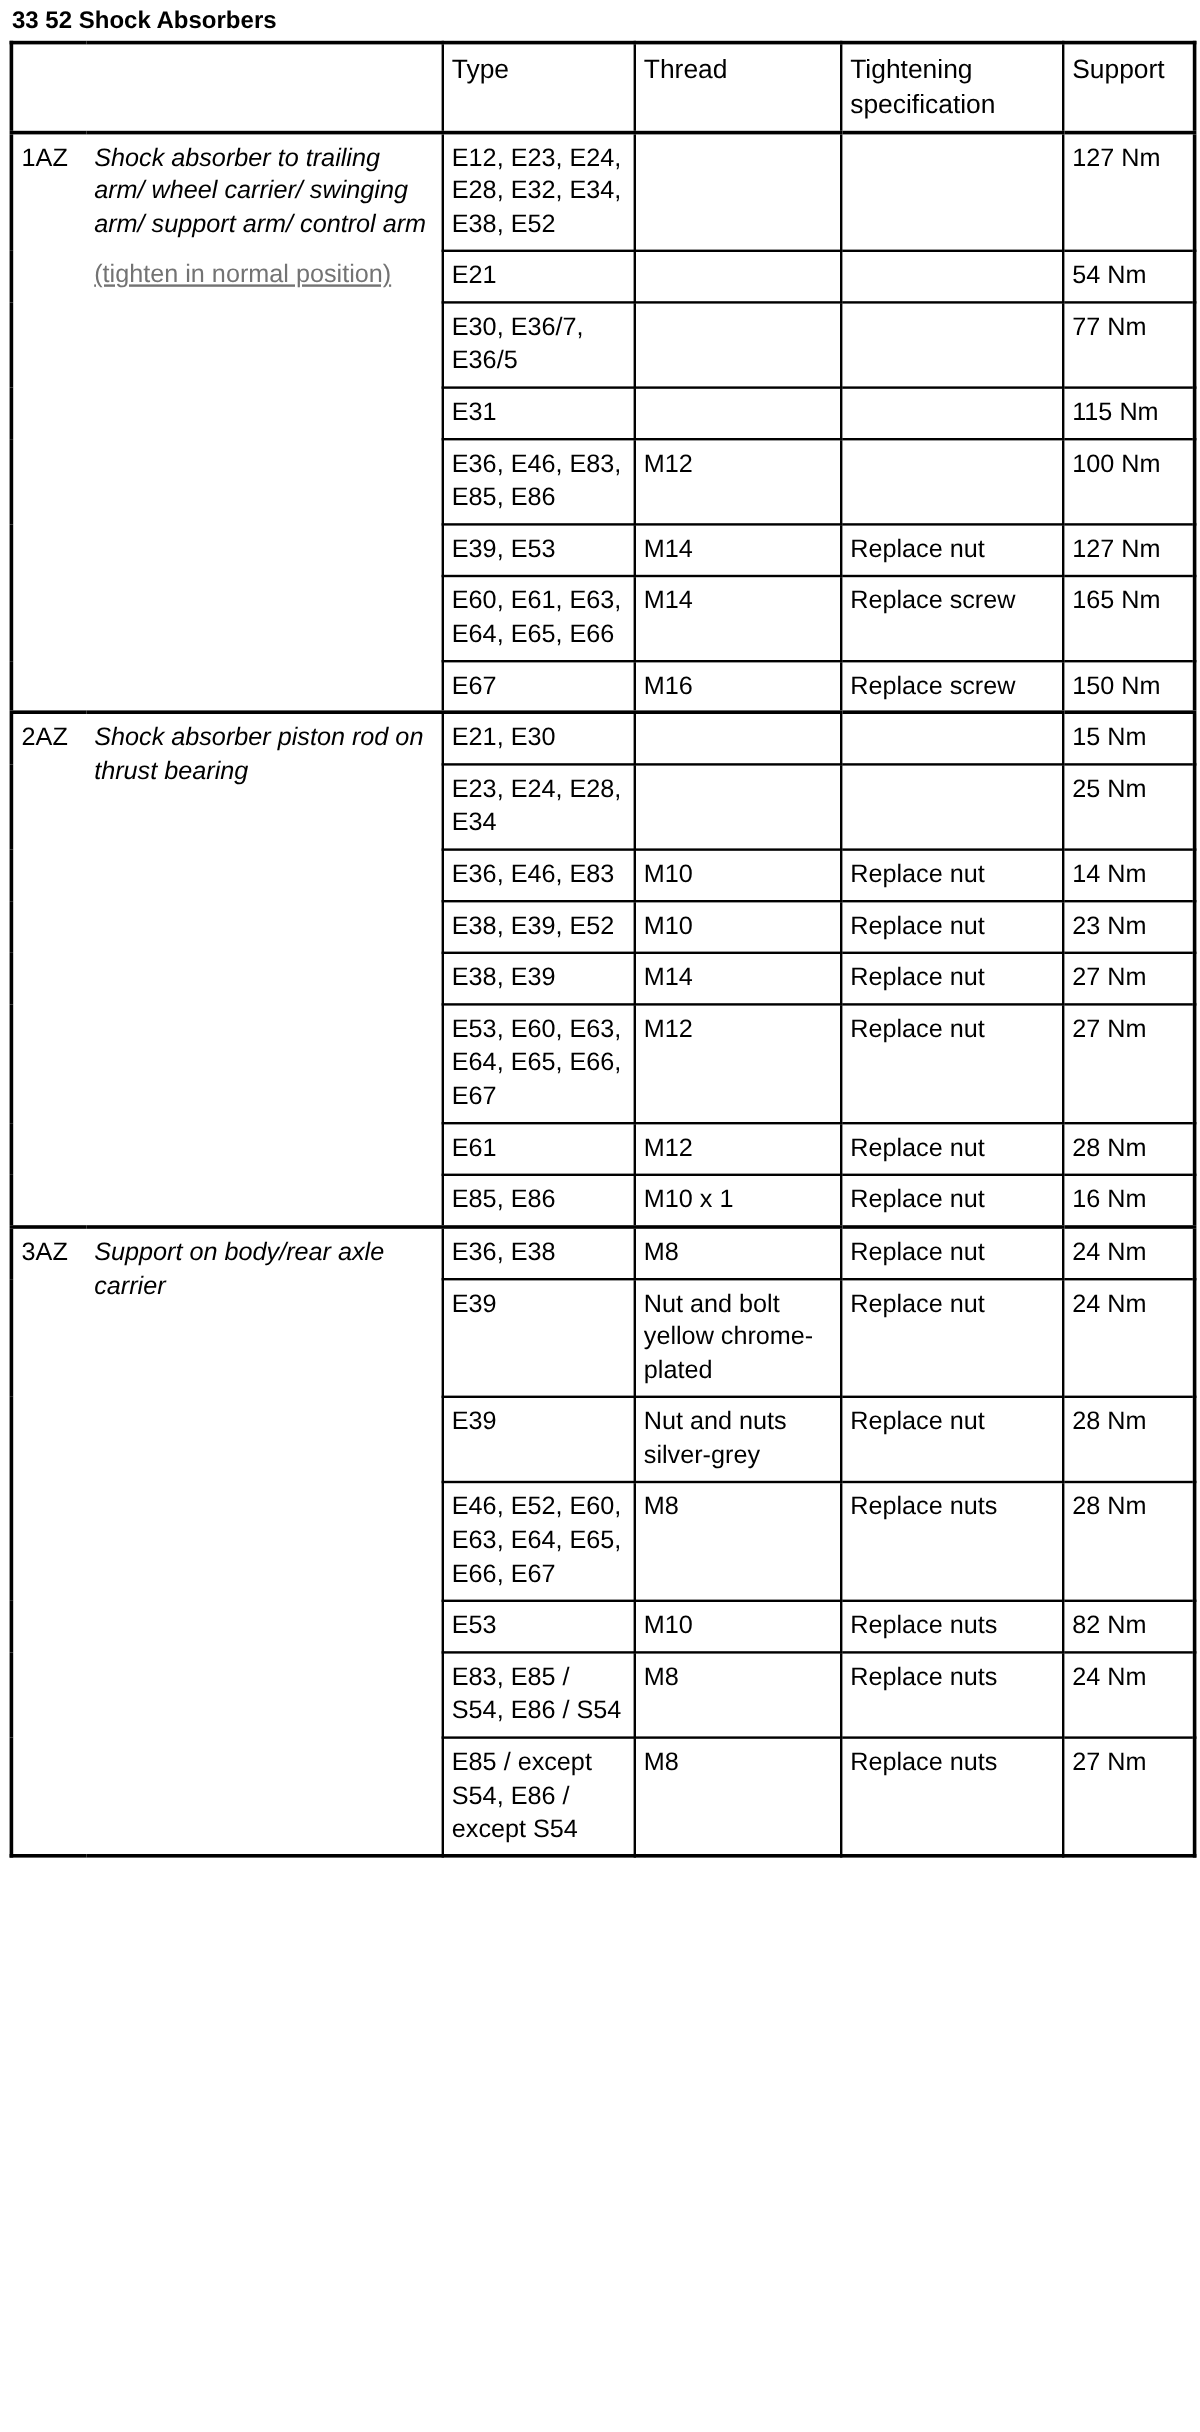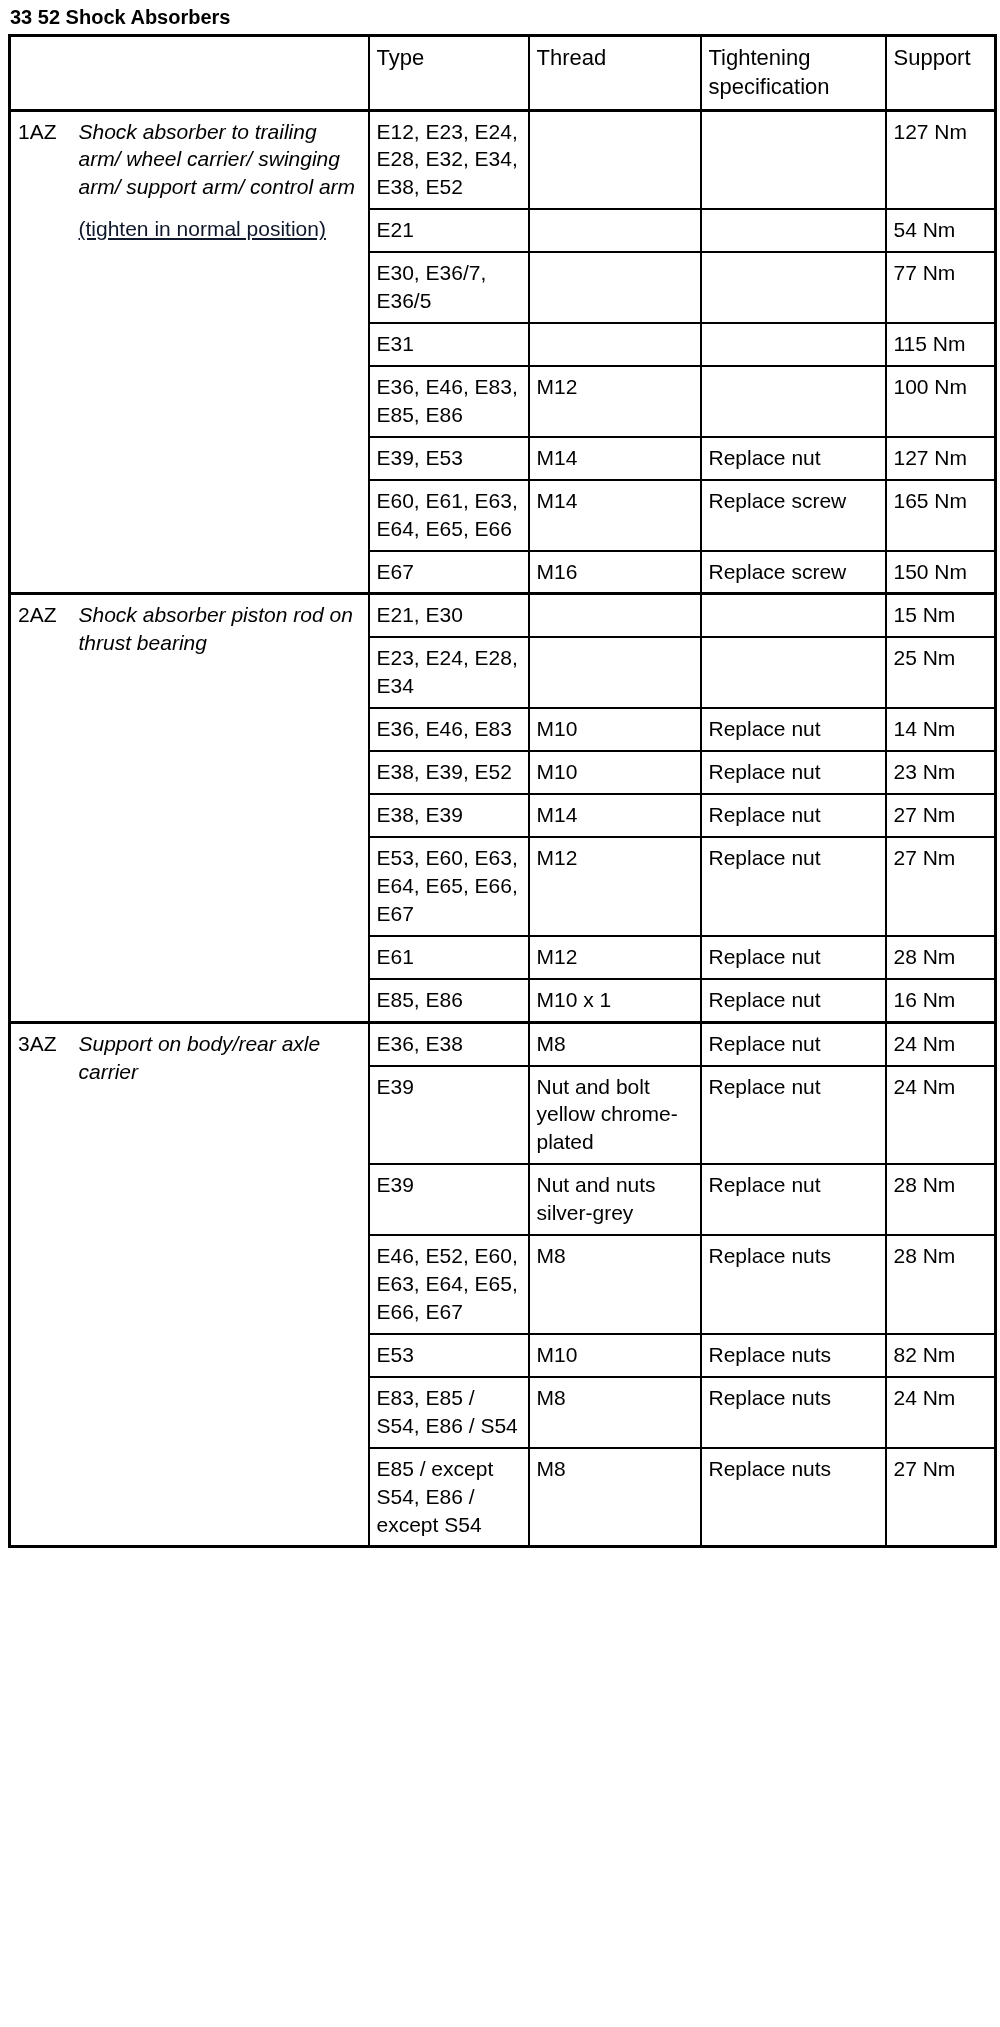--- a/index.html
+++ b/index.html
@@ -60,21 +60,21 @@
     white-space: nowrap;
   }
   td.desc-cell {
     border-left: none !important;
     padding-left: 12px;
   }
   .grp-top > td {
     border-top: 3px solid #000 !important;
   }
   .link {
-    color: #0f172a;
+    color: #737373;
     text-decoration: underline;
     display: inline-block;
     margin-top: 14px;
     cursor: pointer;
   }
   .desc-text { display: block; font-style: italic; }
   td.type-cell { white-space: normal; }
 </style>
 </head>
 <body>

